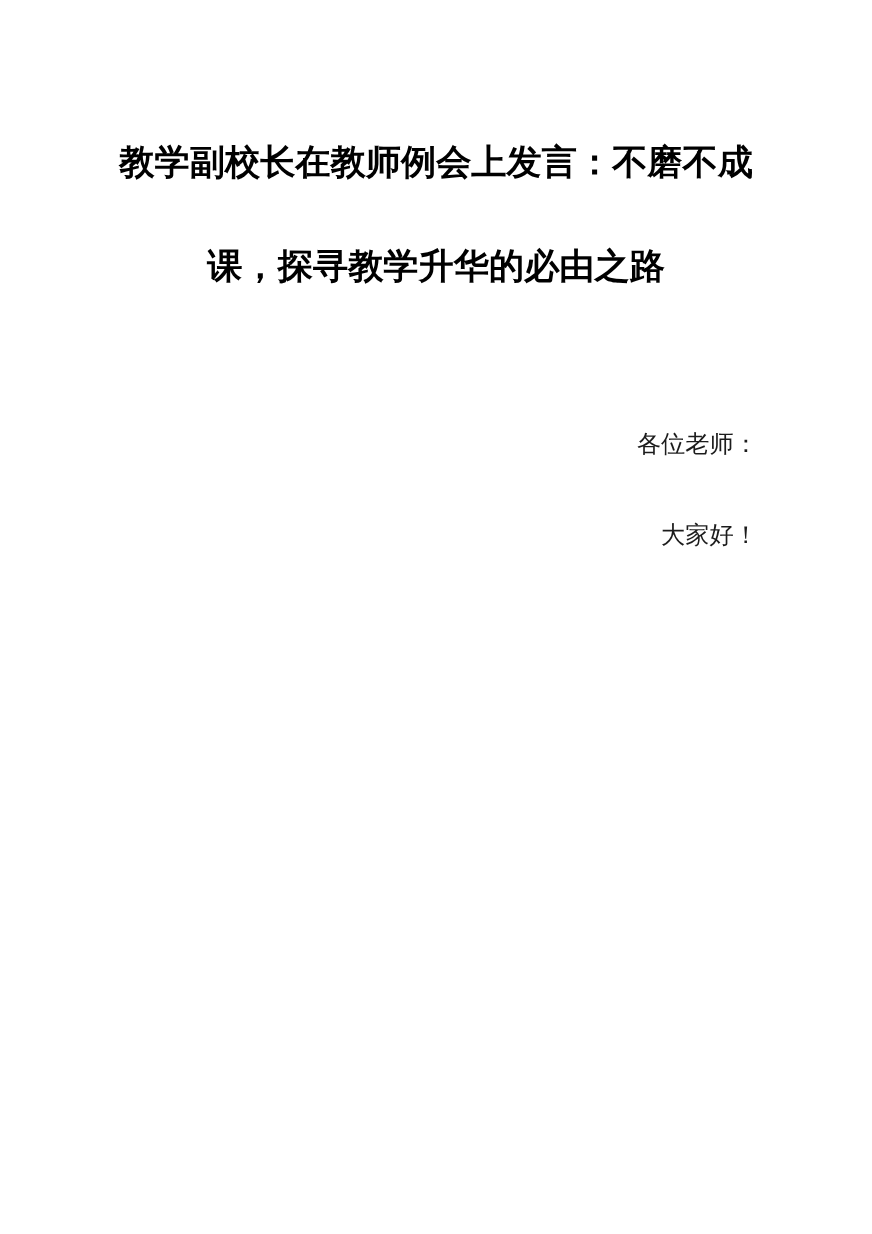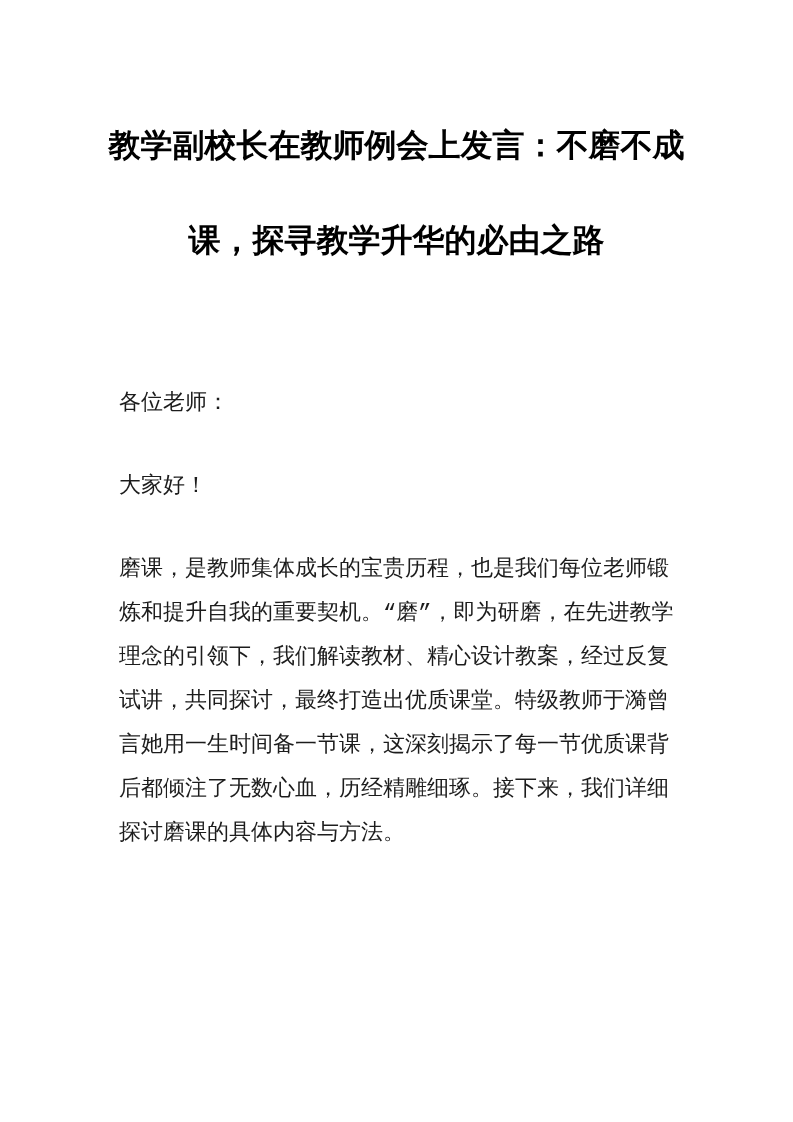--- a/index.html
+++ b/index.html
@@ -7,50 +7,49 @@
       padding: 0;
       background: #ffffff;
     }
     .page {
       position: relative;
       width: 793px;
       height: 1122px;
       margin: 0 auto;
       background: #ffffff;
       overflow: hidden;
-      font-family: Liberation Mono, monospace;
+      font-family: Liberation Serif, serif;
       color: #1c1c1c;
     }
     .doc-title {
       margin: 100px auto 0 auto;
       width: 600px;
       font-size: 32px;
       line-height: 95px;
       font-weight: 700;
       text-align: center;
       color: #000000;
       letter-spacing: 0px;
     }
     .doc-body {
       margin: 92px 104px 0 119px;
       width: 570px;
       font-size: 22px;
       line-height: 44px;
-      text-align: left;
+      text-align: right;
       color: #1c1c1c;
     }
     .doc-body p {
       margin: 0 0 39px 0;
       padding: 0;
       word-break: break-word;
     }
   </style>
 </head>
 <body>
 
 <div class="page">
   <h1 class="doc-title">教学副校长在教师例会上发言：不磨不成课，探寻教学升华的必由之路</h1>
   <div class="doc-body">
       <p>各位老师：</p>
       <p>大家好！</p>
-      <p>磨课，是教师集体成长的宝贵历程，也是我们每位老师锻炼和提升自我的重要契机。“磨”，即为研磨，在先进教学理念的引领下，我们解读教材、精心设计教案，经过反复试讲，共同探讨，最终打造出优质课堂。特级教师于漪曾言她用一生时间备一节课，这深刻揭示了每一节优质课背后都倾注了无数心血，历经精雕细琢。接下来，我们详细探讨磨课的具体内容与方法。</p>
     </div>
 </div>
 
 </body></html>

